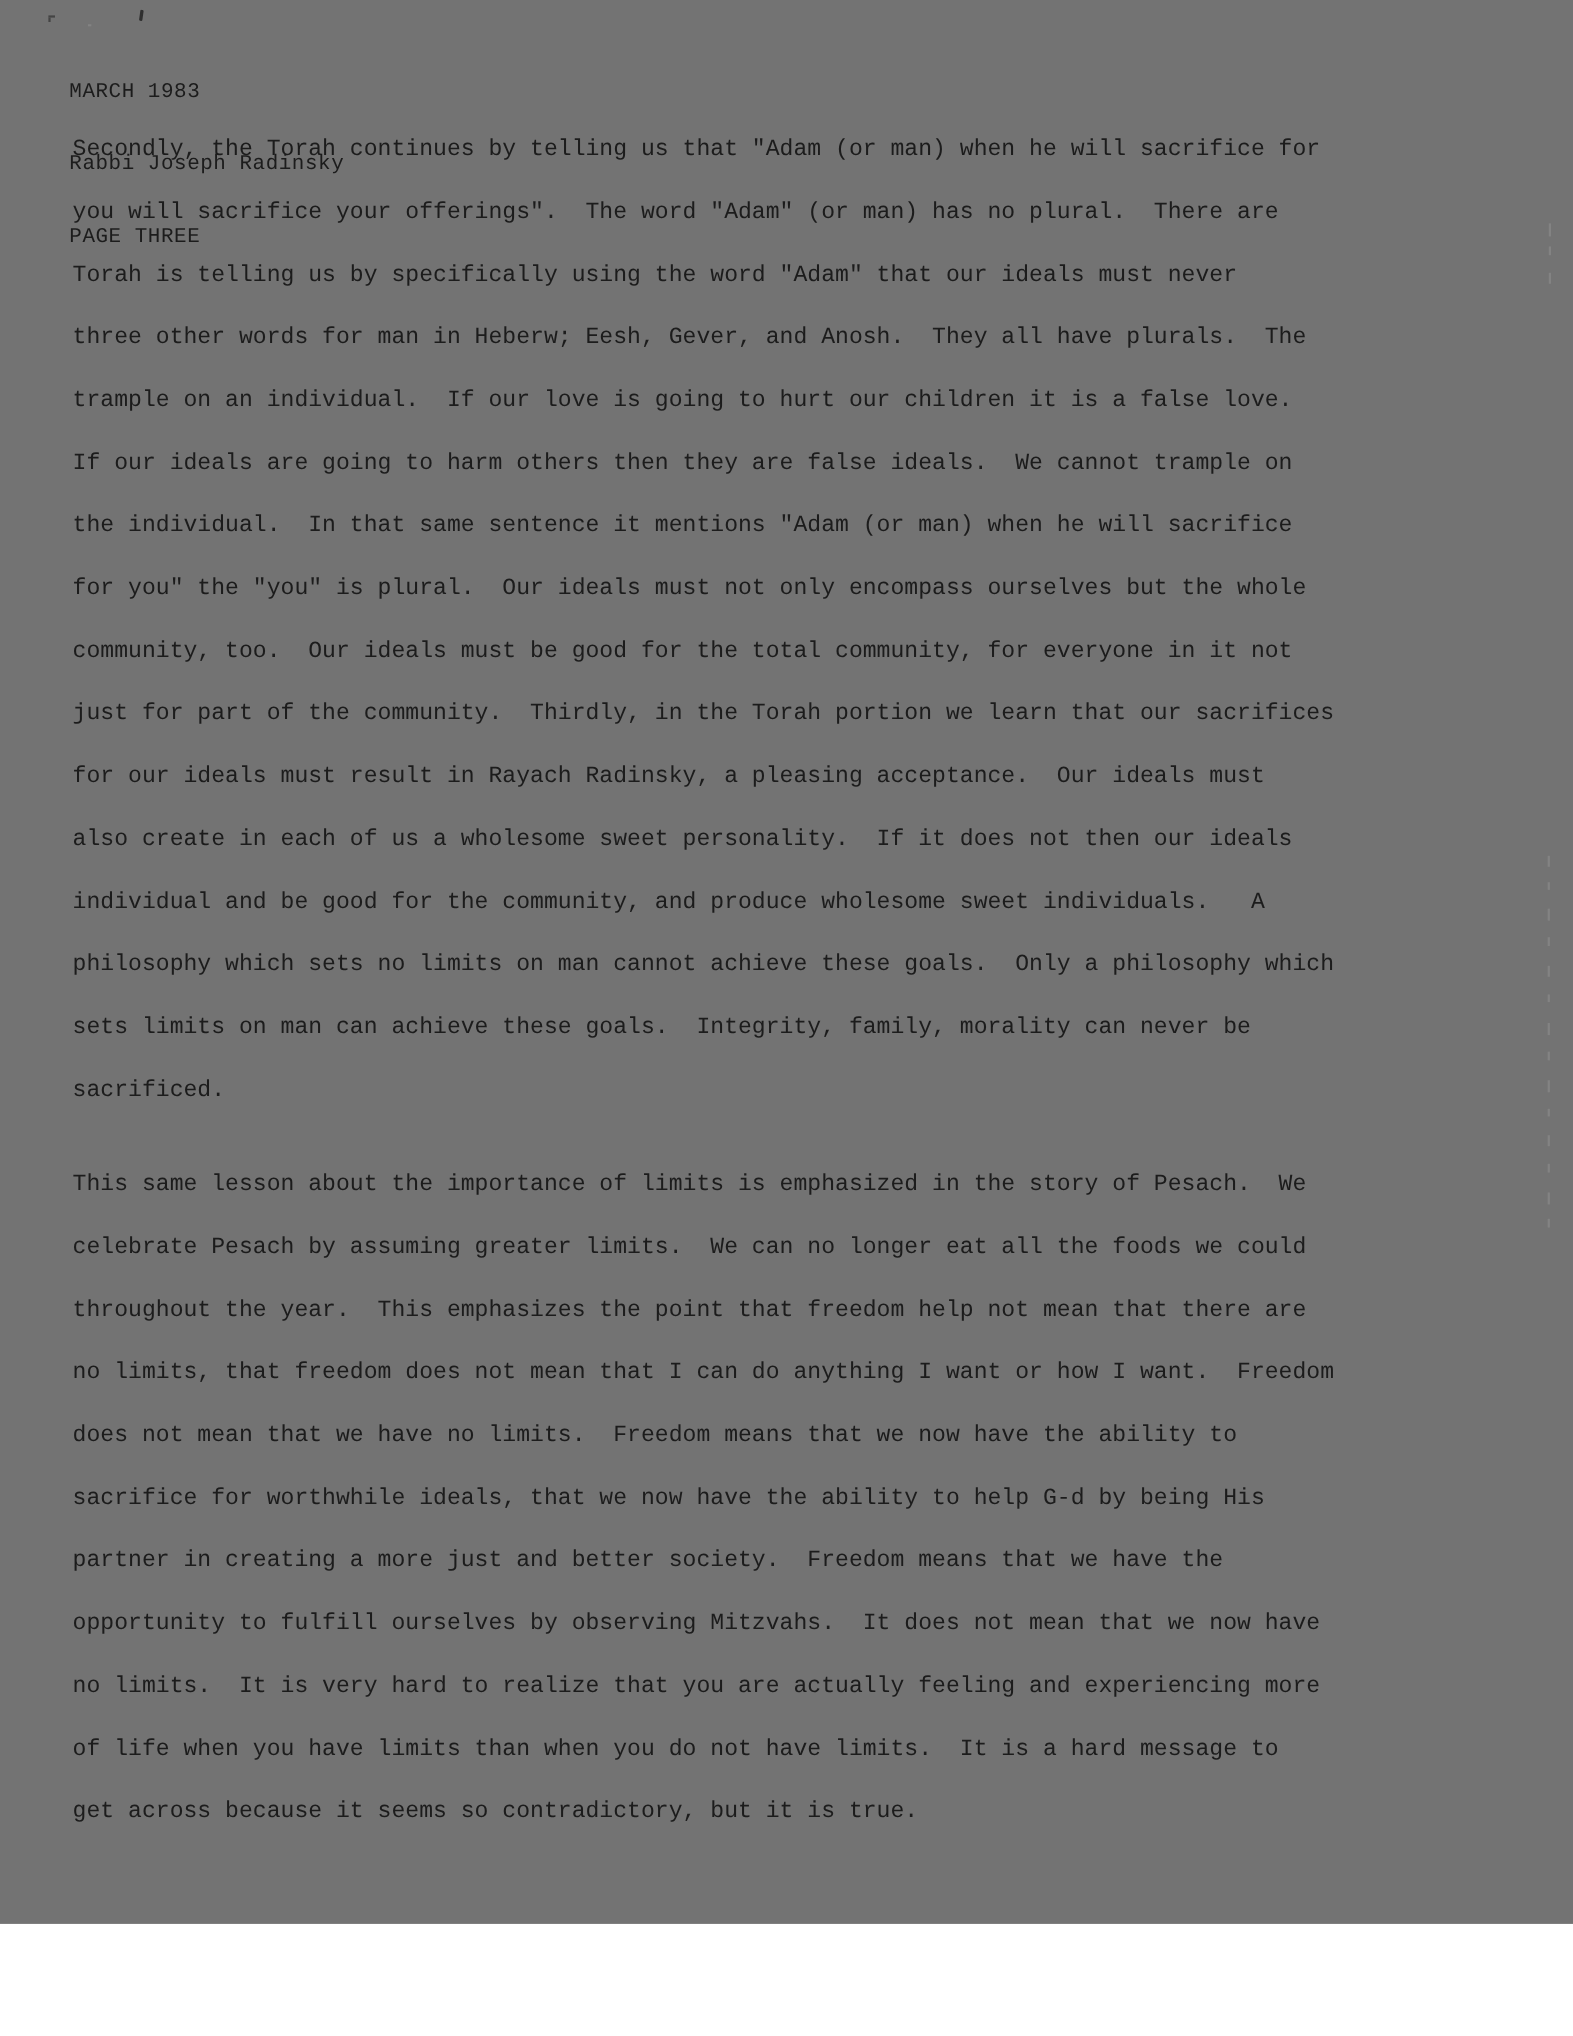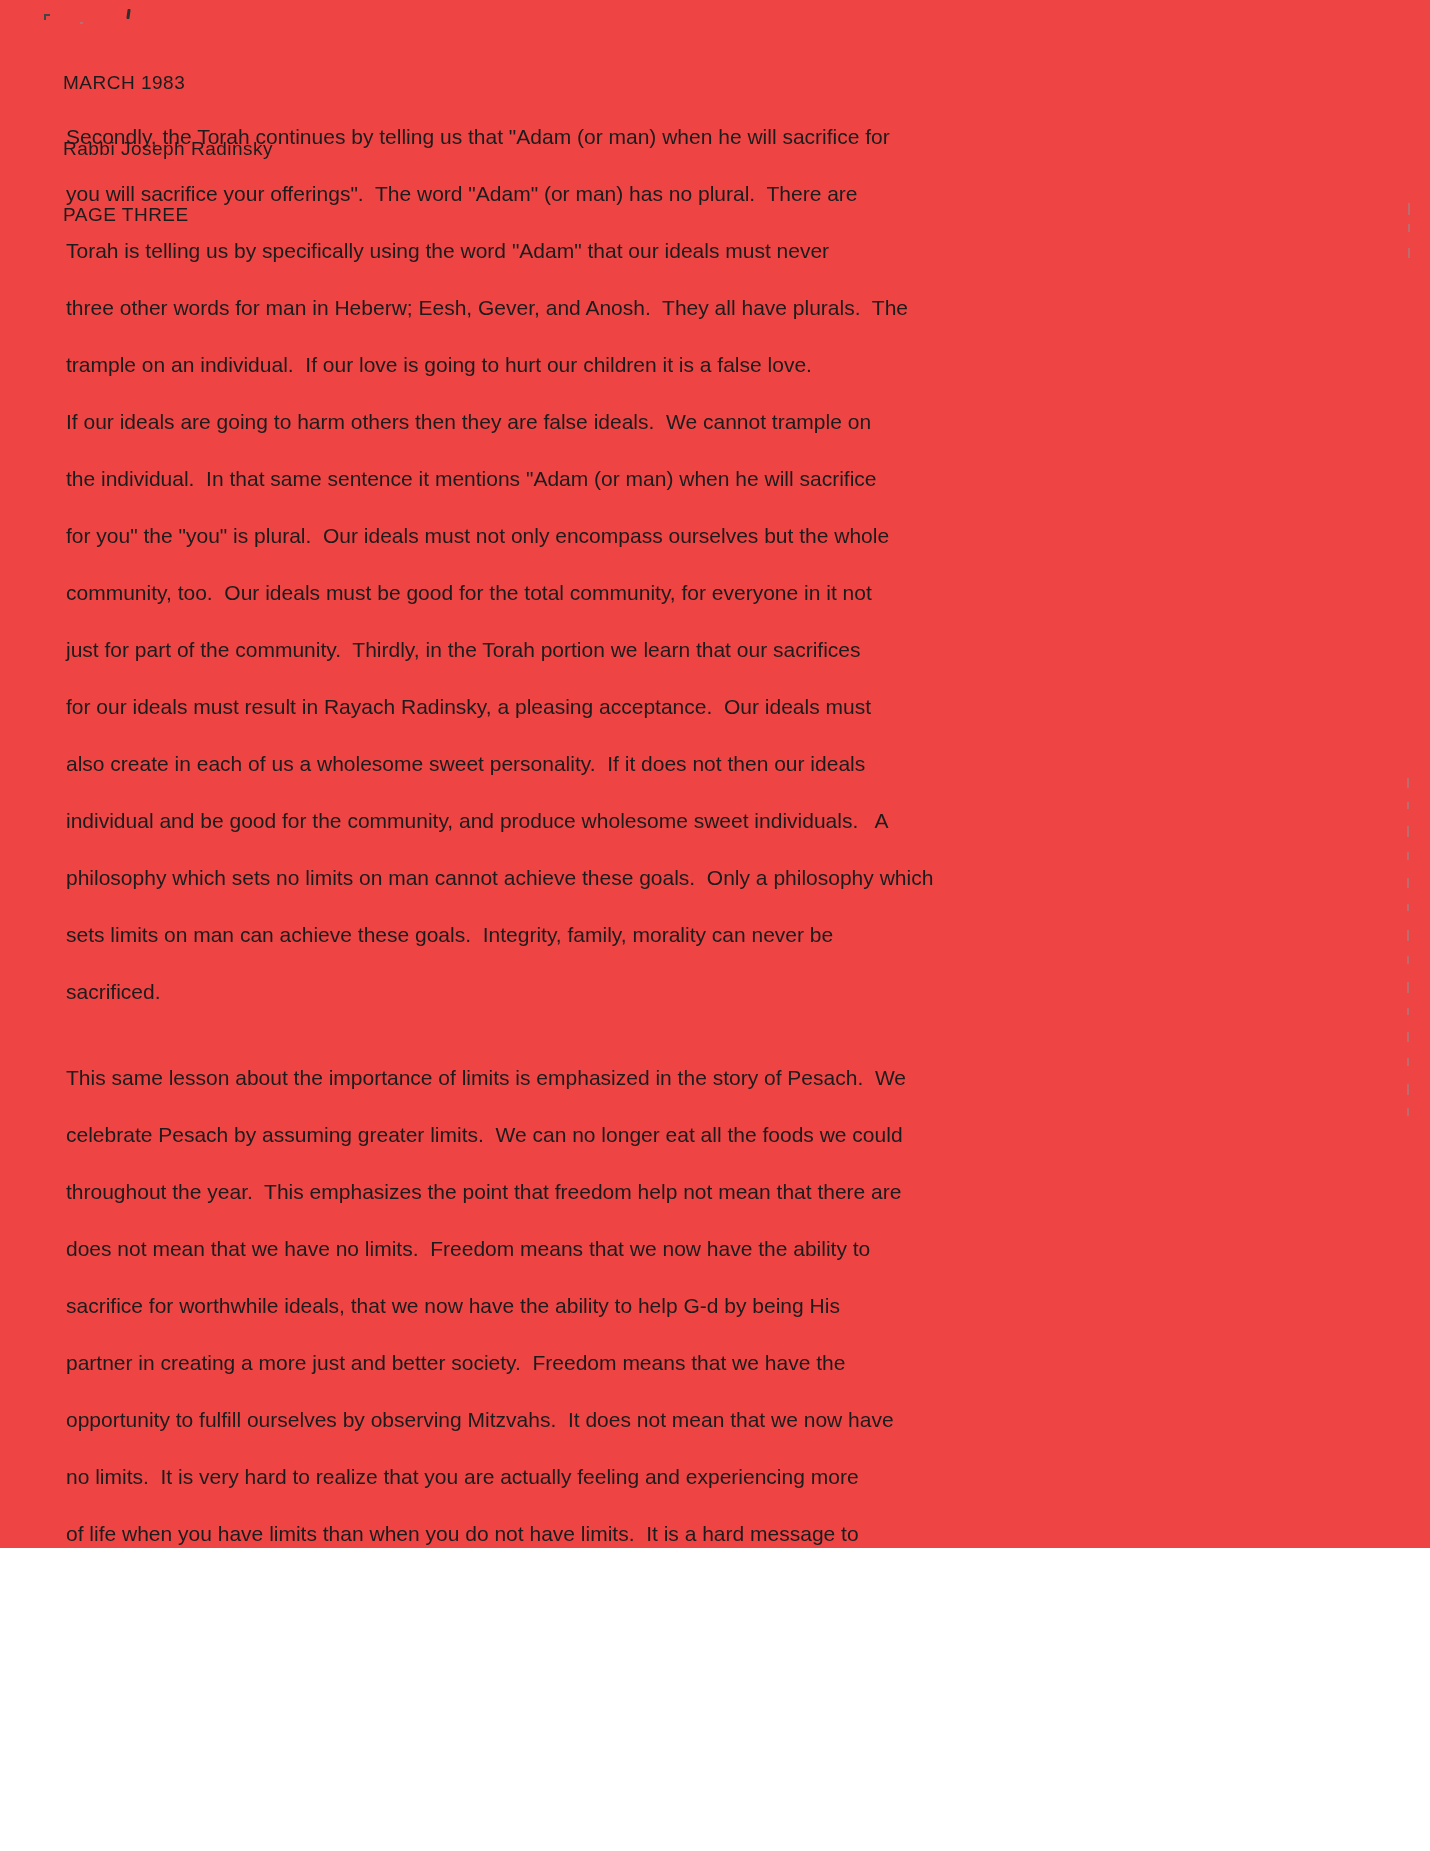--- a/index.html
+++ b/index.html
@@ -3,24 +3,24 @@
 <meta charset="utf-8">
 <style>
   html, body {
     margin: 0;
     padding: 0;
     background: #ffffff;
   }
   .page {
     position: relative;
     width: 1430px;
-    height: 1548px;
-    background: #ef4444;
+    height: 1749px;
+    background: #737373;
     overflow: hidden;
-    font-family: Liberation Sans, sans-serif;
+    font-family: Liberation Mono, monospace;
     color: #1c1c1c;
   }
   .header {
     position: absolute;
     left: 63px;
     top: 28px;
     font-size: 19px;
     line-height: 22px;
     white-space: pre;
     letter-spacing: 0.5px;
@@ -99,20 +99,21 @@
         <div class="line">also create in each of us a wholesome sweet personality.  If it does not then our ideals</div>
         <div class="line">individual and be good for the community, and produce wholesome sweet individuals.   A</div>
         <div class="line">philosophy which sets no limits on man cannot achieve these goals.  Only a philosophy which</div>
         <div class="line">sets limits on man can achieve these goals.  Integrity, family, morality can never be</div>
         <div class="line">sacrificed.</div>
       </div>
       <div class="paragraph">
         <div class="line">This same lesson about the importance of limits is emphasized in the story of Pesach.  We</div>
         <div class="line">celebrate Pesach by assuming greater limits.  We can no longer eat all the foods we could</div>
         <div class="line">throughout the year.  This emphasizes the point that freedom help not mean that there are</div>
+        <div class="line">no limits, that freedom does not mean that I can do anything I want or how I want.  Freedom</div>
         <div class="line">does not mean that we have no limits.  Freedom means that we now have the ability to</div>
         <div class="line">sacrifice for worthwhile ideals, that we now have the ability to help G-d by being His</div>
         <div class="line">partner in creating a more just and better society.  Freedom means that we have the</div>
         <div class="line">opportunity to fulfill ourselves by observing Mitzvahs.  It does not mean that we now have</div>
         <div class="line">no limits.  It is very hard to realize that you are actually feeling and experiencing more</div>
         <div class="line">of life when you have limits than when you do not have limits.  It is a hard message to</div>
         <div class="line">get across because it seems so contradictory, but it is true.</div>
       </div>
     </div>
 

